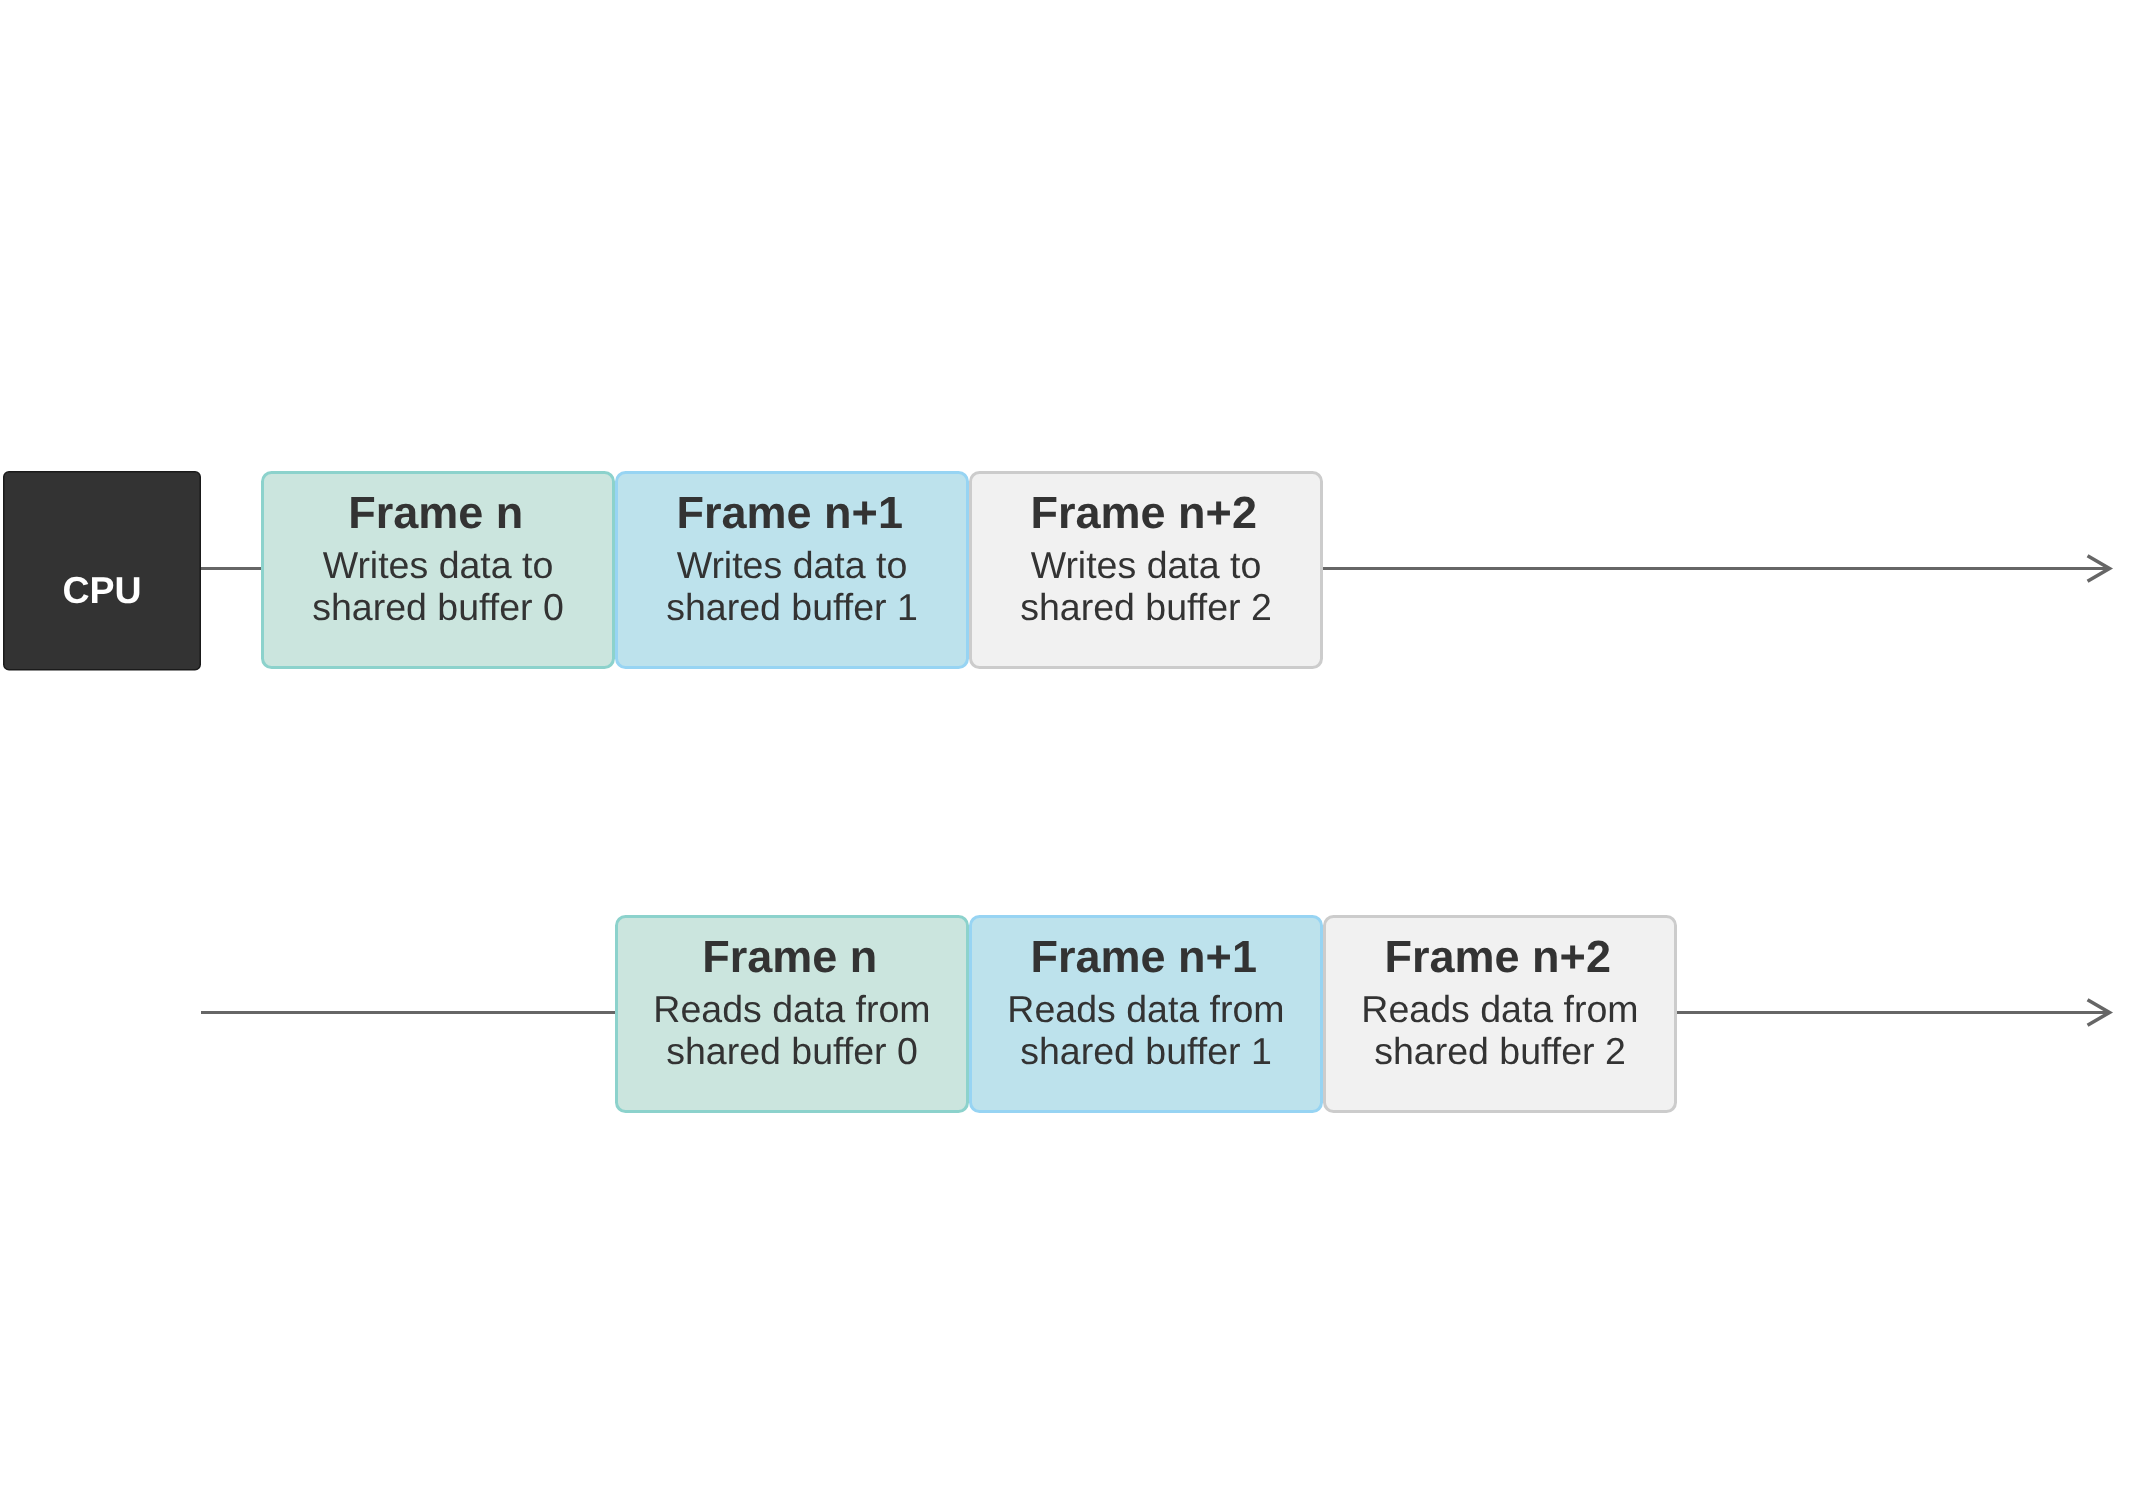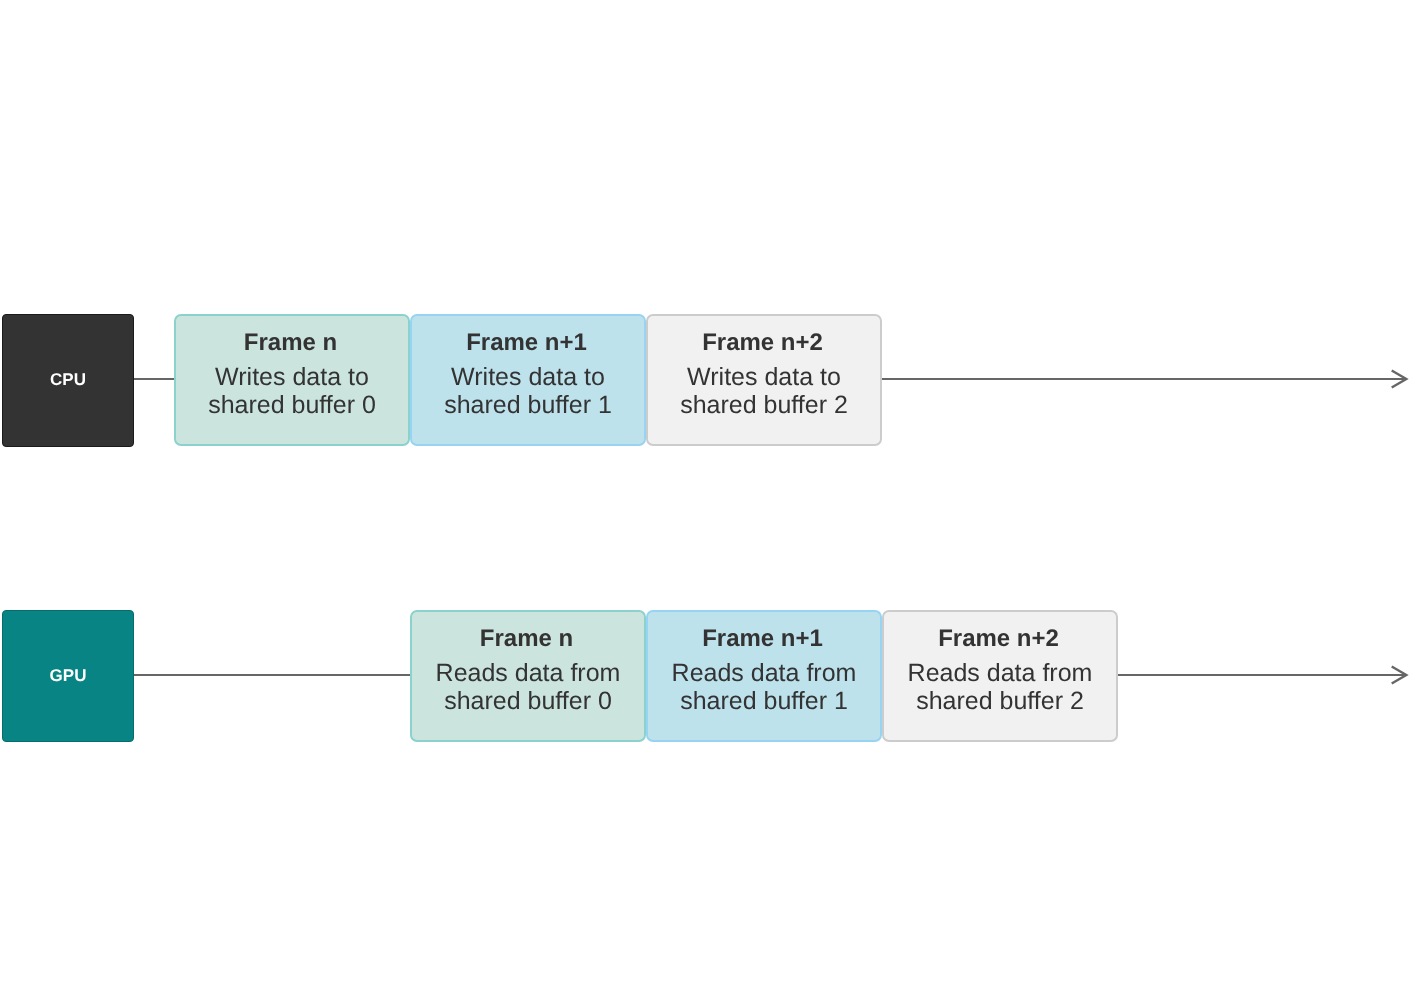--- a/index.html
+++ b/index.html
@@ -5,26 +5,26 @@
 <style>
   html,body{margin:0;padding:0;background:#ffffff;}
   body{width:1420px;height:1000px;overflow:hidden;
        font-family:"Liberation Sans",sans-serif;
        -webkit-font-smoothing:antialiased;text-rendering:geometricPrecision;}
   .stage{position:absolute;left:0;top:0;width:1420px;height:1000px;will-change:transform;}
   svg.edges{position:absolute;left:0;top:0;width:1420px;height:1000px;}
   .actor{position:absolute;width:132px;border-radius:4px;
          border-style:solid;border-width:1px;box-sizing:border-box;
          display:flex;align-items:center;justify-content:center;}
-  .actor-label{font-weight:bold;font-size:17px;line-height:22.5px;
-               position:relative;top:0;}
+  .actor-label{font-weight:bold;font-size:25px;line-height:22.5px;
+               position:relative;top:14px;}
   .frame{position:absolute;width:236px;border-style:solid;border-width:2px;
          border-radius:7px;box-sizing:border-box;display:flex;flex-direction:column;
          align-items:center;justify-content:center;padding-bottom:12px;}
-  .frame .title{font-weight:bold;font-size:24px;line-height:27px;white-space:nowrap;position:relative;right:1.5px;text-align:right;}
+  .frame .title{font-weight:bold;font-size:30px;line-height:27px;white-space:nowrap;position:relative;right:1.5px;text-align:right;}
   .frame .body{font-size:25px;line-height:28px;text-align:center;white-space:nowrap;}
   .frame .gap{height:7px;}
 </style>
 </head>
 <body style="background: rgb(255, 255, 255);">
 
 <div class="stage">
   <svg class="edges" width="1420" height="1000">
     <g>
       <path fill="none" stroke-width="2" d="M 134.0 379.0 L 174.0 379.0" stroke="#666666"></path>
@@ -51,23 +51,20 @@
     <div class="gap"></div>
     <div class="body" style="color: rgb(51, 51, 51);">Writes data to</div>
     <div class="body" style="color: rgb(51, 51, 51);">shared buffer 1</div>
   </div>
   <div class="frame" style="left: 646px; top: 313.8px; height: 132.7px; background-color: rgb(241, 241, 241); border-color: rgb(204, 204, 204);">
     <div class="title" style="color: rgb(51, 51, 51);">Frame n+2</div>
     <div class="gap"></div>
     <div class="body" style="color: rgb(51, 51, 51);">Writes data to</div>
     <div class="body" style="color: rgb(51, 51, 51);">shared buffer 2</div>
   </div>
-  <div class="actor" style="left: 2px; top: 609.8px; height: 132.2px; background-color: rgb(9, 132, 132); border-color: rgb(5, 109, 109);">
-    <span class="actor-label" style="color: rgb(255, 255, 255);">GPU</span>
-  </div>
   <div class="frame" style="left: 410px; top: 610px; height: 132px; background-color: rgb(203, 229, 222); border-color: rgb(140, 210, 204);">
     <div class="title" style="color: rgb(51, 51, 51);">Frame n</div>
     <div class="gap"></div>
     <div class="body" style="color: rgb(51, 51, 51);">Reads data from</div>
     <div class="body" style="color: rgb(51, 51, 51);">shared buffer 0</div>
   </div>
   <div class="frame" style="left: 646px; top: 610px; height: 132px; background-color: rgb(189, 226, 236); border-color: rgb(151, 212, 243);">
     <div class="title" style="color: rgb(51, 51, 51);">Frame n+1</div>
     <div class="gap"></div>
     <div class="body" style="color: rgb(51, 51, 51);">Reads data from</div>

